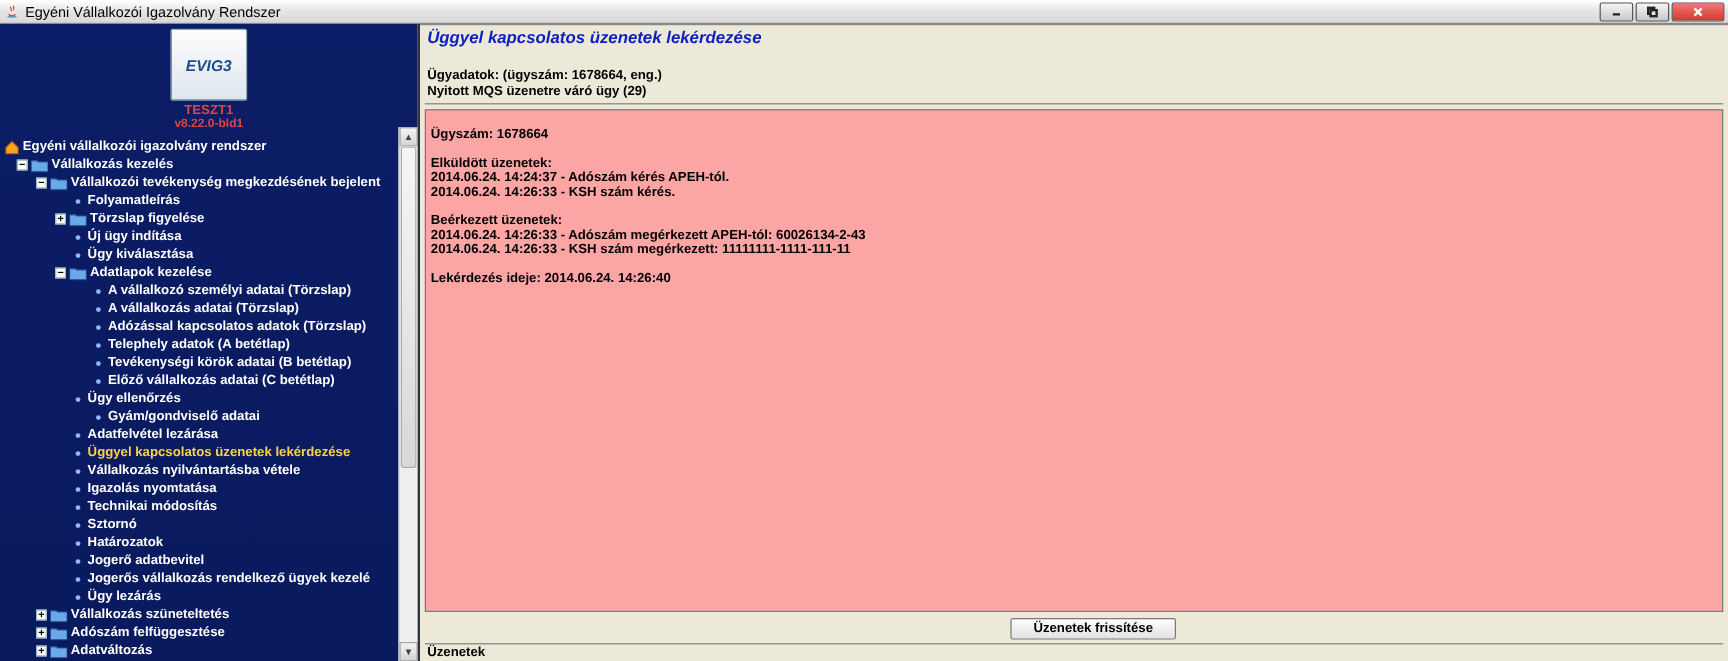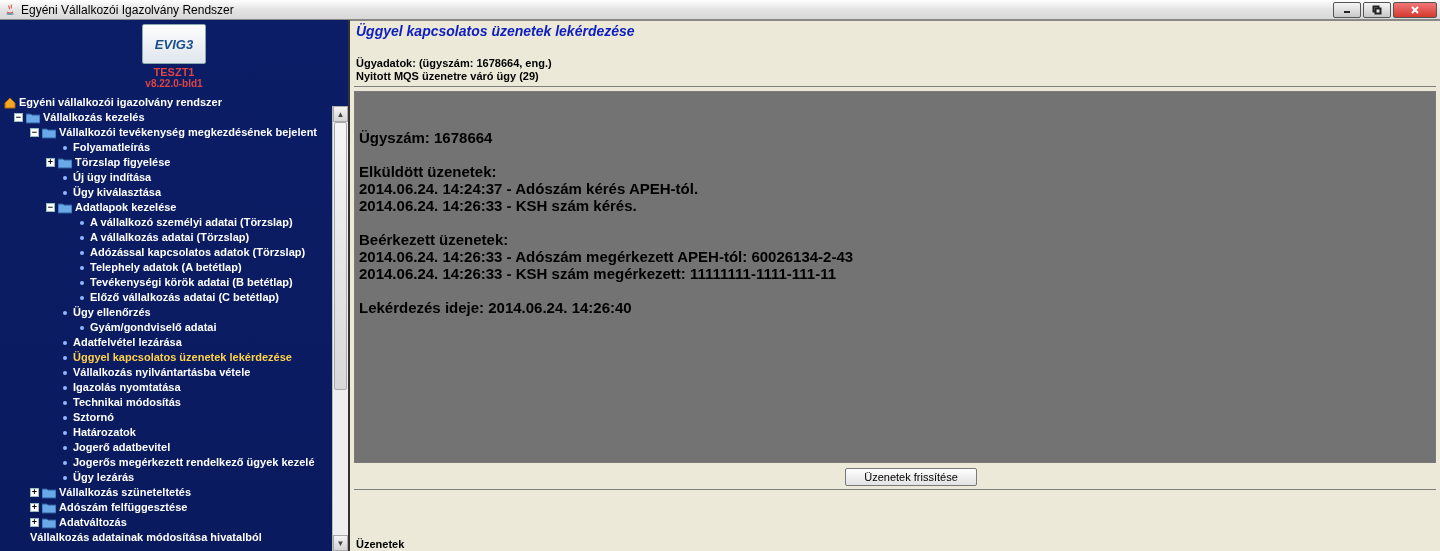--- a/index.html
+++ b/index.html
@@ -55,21 +55,21 @@
     flex-direction:column;
     border-right: 2px solid #333;
     overflow:hidden;
     position:relative;
   }
   .sidebar-header {
     text-align:center;
     padding: 4px 0 4px 0;
   }
   .logo-box {
-    width: 64px; height: 40px;
+    width: 64px; height: 60px;
     background: linear-gradient(to bottom,#fdfdfd,#dfe6ee);
     border: 1px solid #8aa;
     margin: 0 auto 2px auto;
     display:flex; align-items:center; justify-content:center;
     font-weight:bold;
     color:#1b4f8a;
     font-style:italic;
     font-size:13px;
     border-radius:2px;
   }
@@ -178,52 +178,51 @@
   }
   .hr {
     border:none;
     border-top:1px solid #808080;
     margin: 2px 4px 2px 4px;
   }
   .msg-panel {
     flex:1;
     margin: 2px 4px;
     border:1px solid #7a7a7a;
-    background:#737373;
-    padding: 20px 4px;
-    font-size:15px;
+    background:#fca5a5;
+    padding: 2px 4px;
+    font-size:11px;
     color:#000;
     font-weight:bold;
     overflow:auto;
     white-space:pre-line;
   }
   .btn-row {
     text-align:center;
     margin: 3px 0;
   }
   .refresh-btn {
     padding: 2px 18px;
     font-size:11px;
-    font-weight:normal;
+    font-weight:bold;
     background:linear-gradient(#fdfdfd,#e2e2e2);
     border:1px solid #7a7a7a;
     border-radius:2px;
     margin-left:32px;
   }
   .hr2 {
     border:none;
     border-top:1px solid #808080;
     margin: 0 4px;
   }
   .uzenetek-label {
     padding: 1px 6px;
     font-weight:bold;
     font-size:11px;
     color:#000;
-    margin-top:47px;
   }
 </style>
 </head>
 <body>
 
 <div class="titlebar">
   <span class="java-icon">
     <svg viewBox="0 0 16 16">
         <path d="M5 10c0 2 6 2 6 0M6 3c2 1 0 3 2 4M9 2c2 1-1 3 1 4" stroke="#d44" fill="none" stroke-width="1.2"></path>
         <path d="M4 12c0 1 8 1 8 0" stroke="#38a" fill="none" stroke-width="1.2"></path>
@@ -400,21 +399,21 @@
             <span class="lbl">Határozatok</span>
           </div>
         <div class="tree-row">
             <span class="indent" style="width:55px"></span>
             <span class="bullet"></span>
             <span class="lbl">Jogerő adatbevitel</span>
           </div>
         <div class="tree-row">
             <span class="indent" style="width:55px"></span>
             <span class="bullet"></span>
-            <span class="lbl">Jogerős megérkezett rendelkező ügyek kezelé</span>
+            <span class="lbl">Jogerős vállalkozás rendelkező ügyek kezelé</span>
           </div>
         <div class="tree-row">
             <span class="indent" style="width:55px"></span>
             <span class="bullet"></span>
             <span class="lbl">Ügy lezárás</span>
           </div>
 
         <div class="tree-row">
           <span class="indent" style="width:26px"></span>
           <span class="toggle">+</span>

